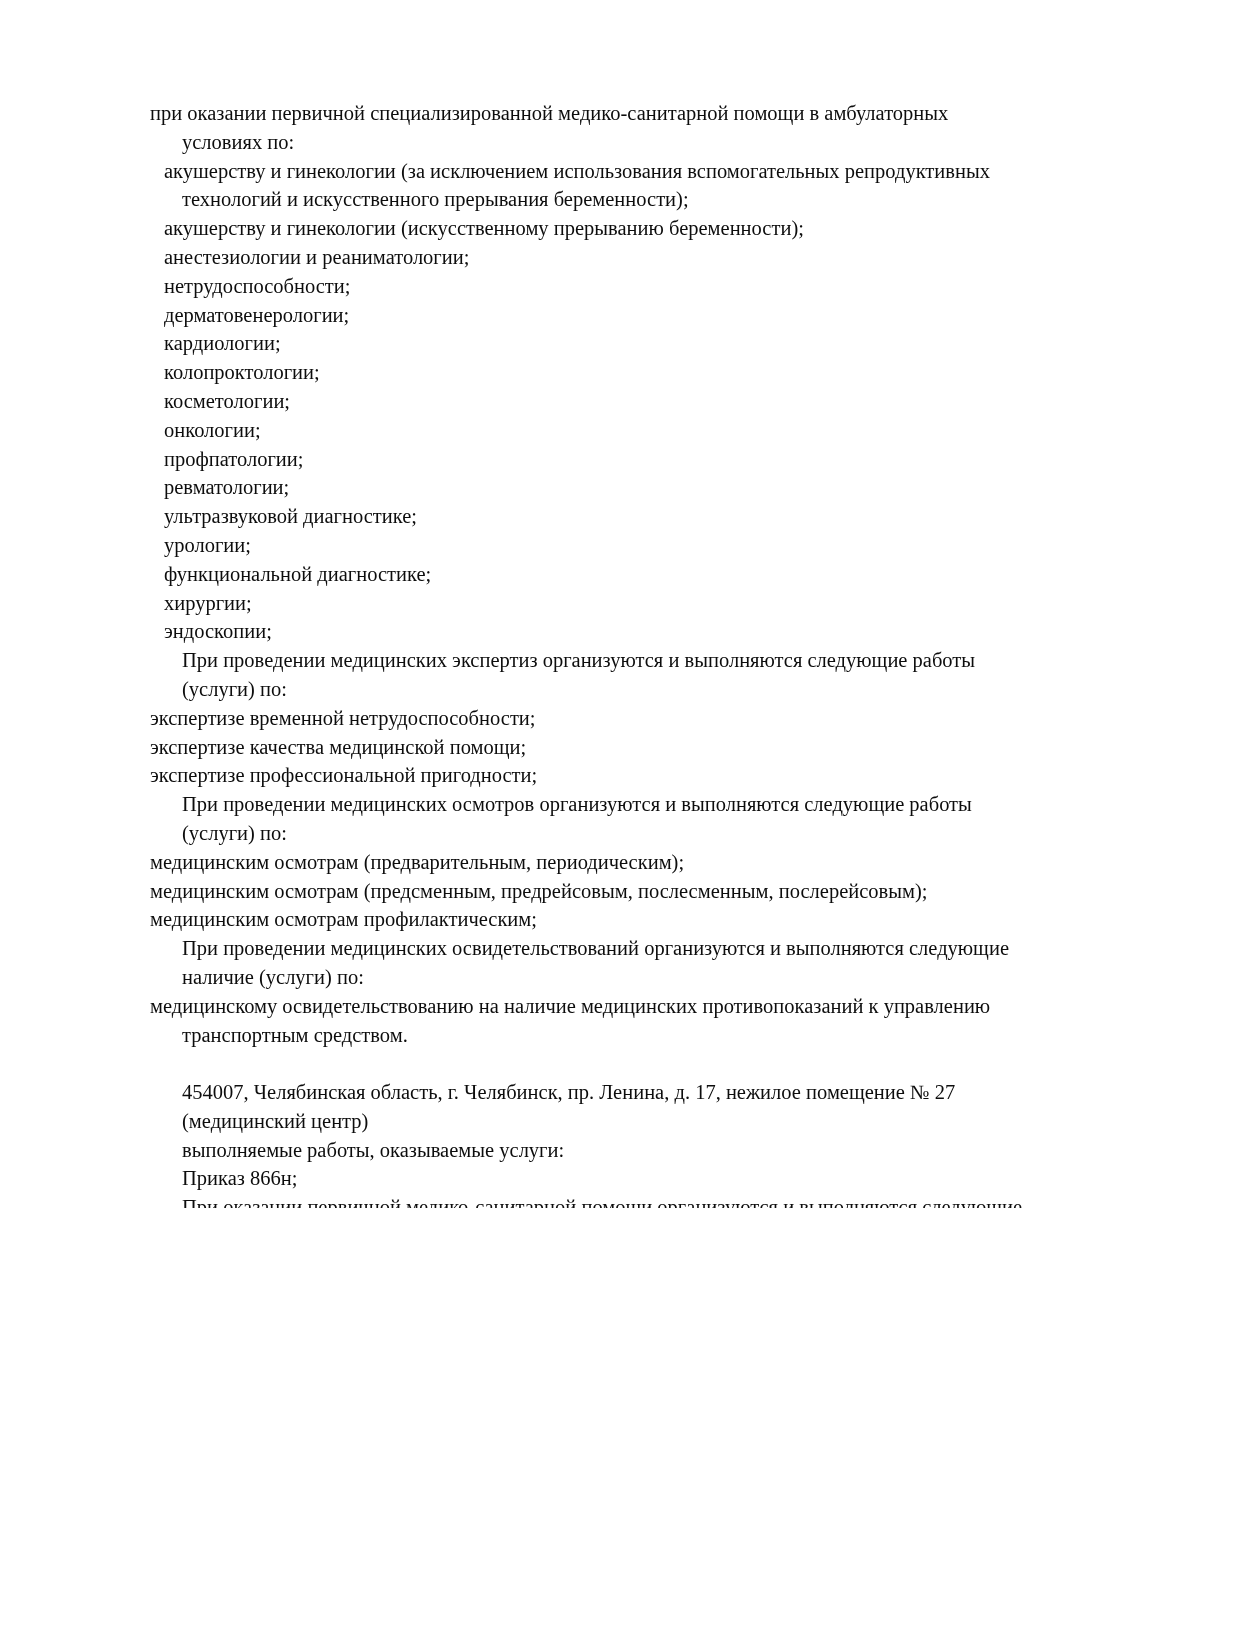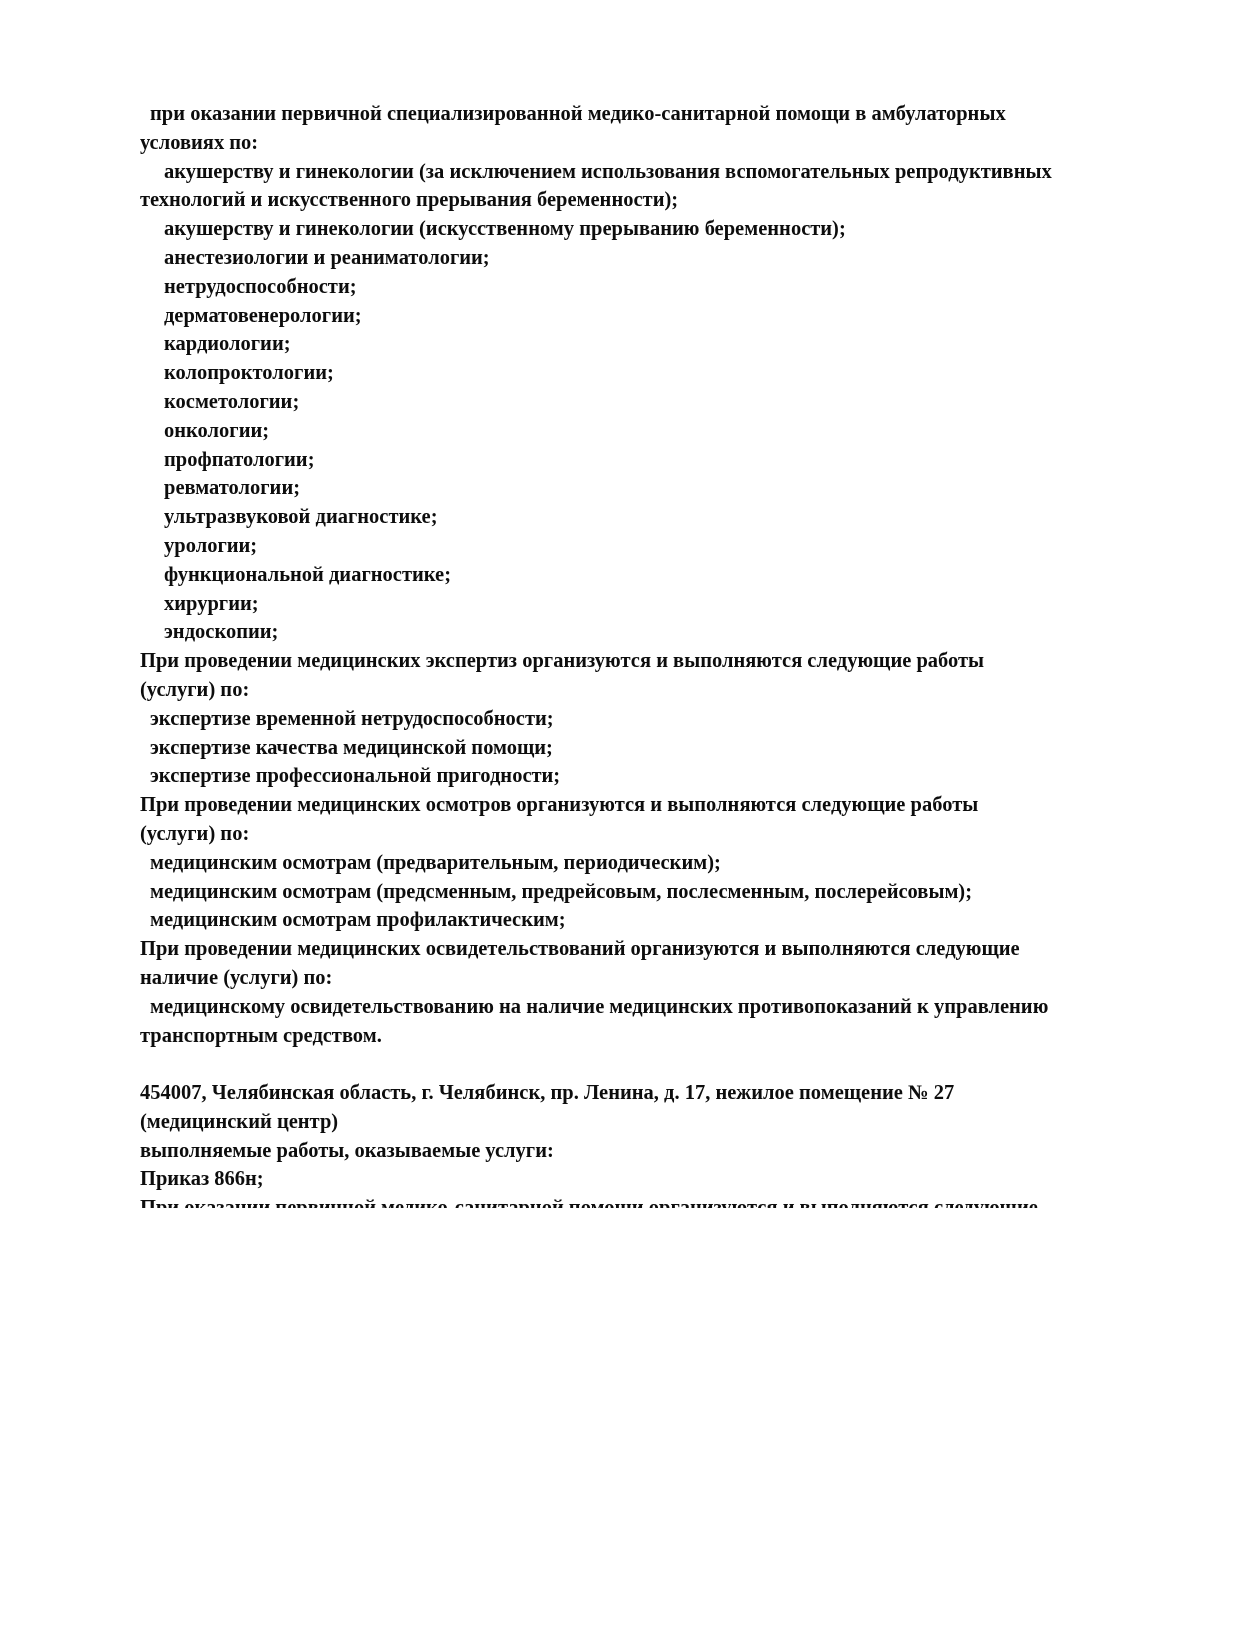--- a/index.html
+++ b/index.html
@@ -8,34 +8,33 @@
     background: #ffffff;
   }
   .page {
     position: relative;
     width: 1240px;
     height: 1208px;
     background: #ffffff;
     overflow: hidden;
     font-family: "Liberation Serif", serif;
     color: #0d0d0d;
-    font-weight: bold;
   }
   .doc {
     position: absolute;
     top: 99px;
     left: 140px;
     right: 95px;
     font-size: 20.5px;
     line-height: 28.8px;
   }
   .line {
     white-space: nowrap;
   }
-  .indent-0 { padding-left: 0; }
+  .indent-0 { padding-left: 0; margin-left: 42px; }
   .indent-1 { padding-left: 10px; }
   .indent-2 { padding-left: 24px; }
 </style>
 </head>
 <body>
 
 <div class="page">
   <div class="doc" id="doc">
       <div class="line indent-1">при оказании первичной специализированной медико-санитарной помощи в амбулаторных</div>
       <div class="line indent-0">условиях по:</div>

